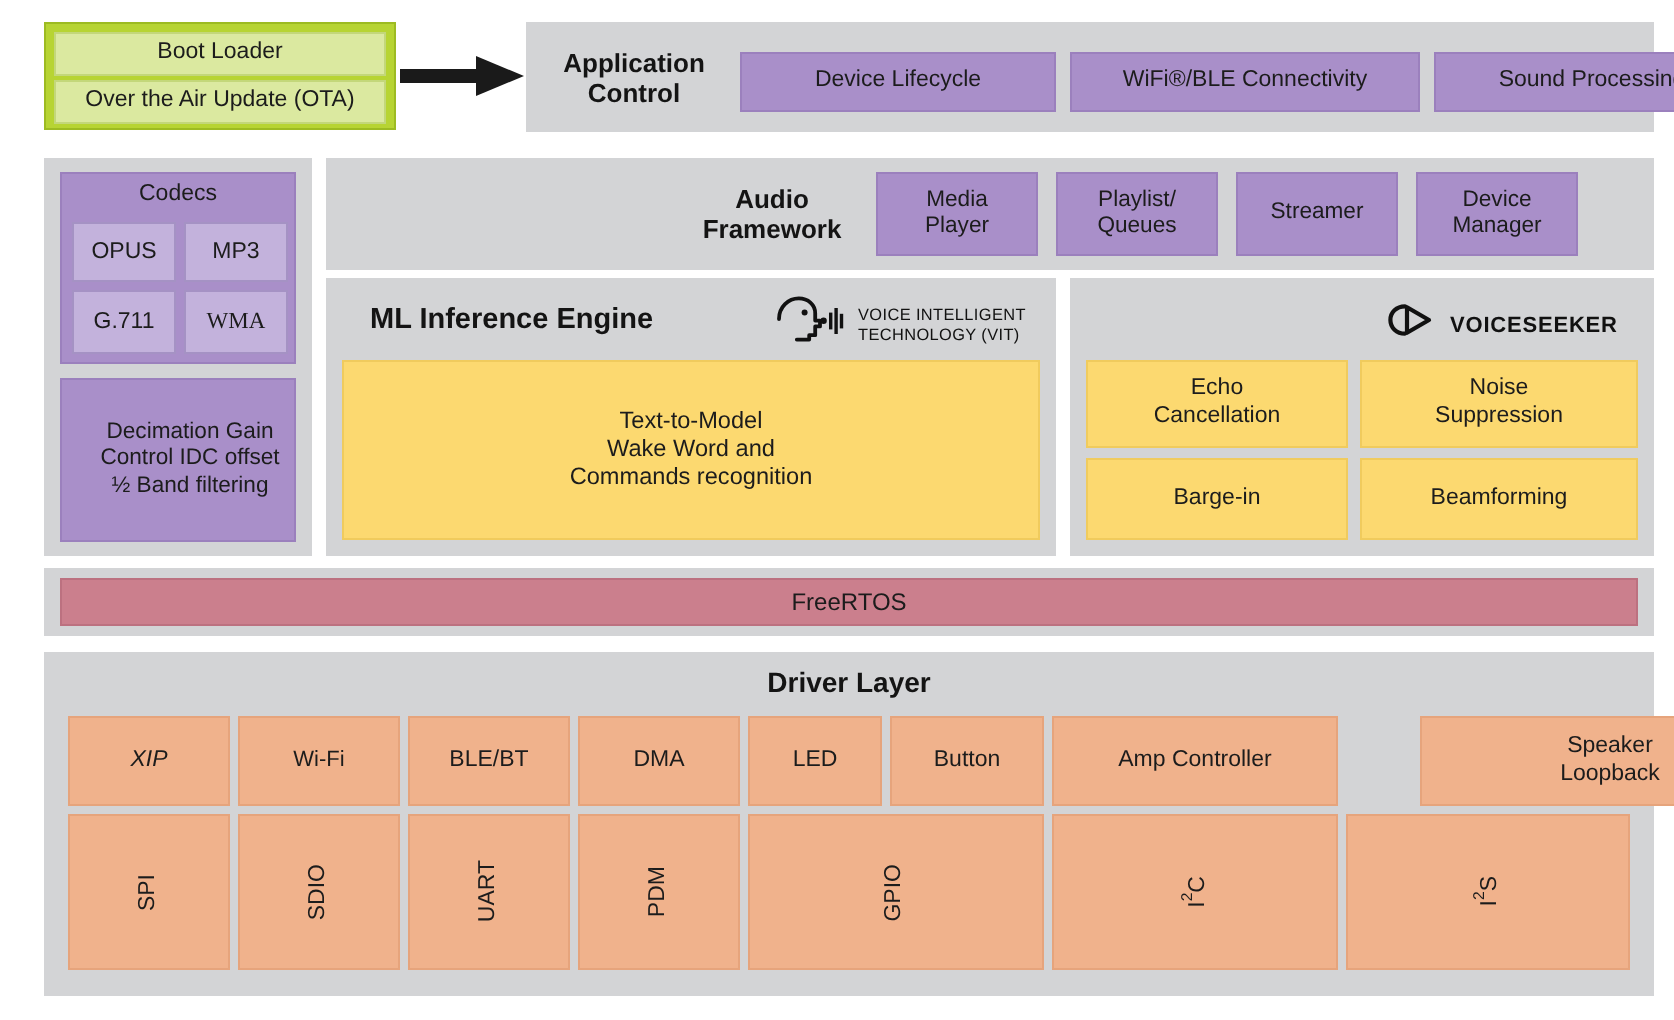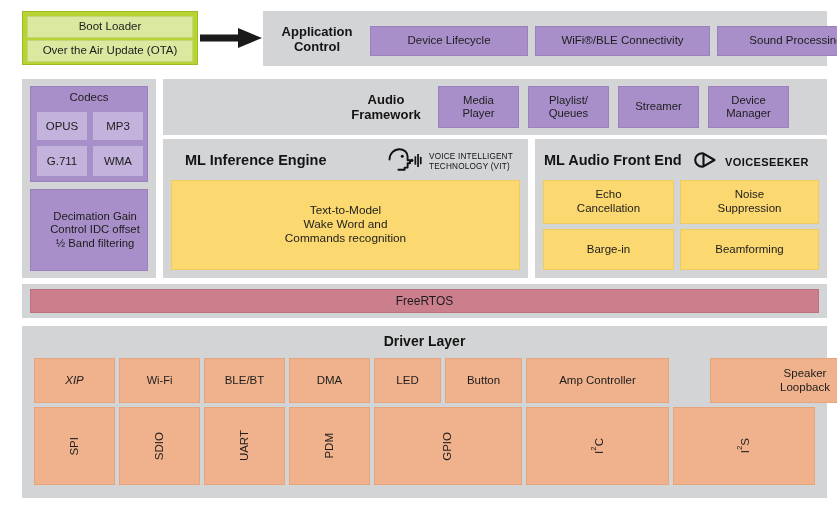--- a/index.html
+++ b/index.html
@@ -119,21 +119,21 @@
       <div style="position:absolute;left:5px;top:24px;width:52px;height:30px;" class="box chip-purple-light">
         <span style="font-size:11.5px;">OPUS</span>
       </div>
       <div style="position:absolute;left:61px;top:24px;width:52px;height:30px;" class="box chip-purple-light">
         <span style="font-size:11.5px;">MP3</span>
       </div>
       <div style="position:absolute;left:5px;top:58px;width:52px;height:32px;" class="box chip-purple-light">
         <span style="font-size:11.5px;">G.711</span>
       </div>
       <div style="position:absolute;left:61px;top:58px;width:52px;height:32px;" class="box chip-purple-light">
-        <span style="font-size:11.5px;">WMA</span>
+        <span style="font-size:11.5px;font-family:Liberation Serif, serif;">WMA</span>
       </div>
     </div>
 
     <div class="box chip-purple" style="position:absolute;left:8px;top:110px;width:118px;height:82px;flex-direction:column;font-size:11.3px;padding-left:12px;">
       <span class="lbl">Decimation Gain</span>
       <span class="lbl">Control IDC offset</span>
       <span class="lbl">½ Band filtering</span>
     </div>
   </div>
 
@@ -181,21 +181,20 @@
     </div>
 
     <div class="box chip-yellow" style="position:absolute;left:8px;top:41px;width:349px;height:90px;flex-direction:column;font-size:11.8px;">
       <span class="lbl">Text-to-Model</span>
       <span class="lbl">Wake Word and</span>
       <span class="lbl">Commands recognition</span>
     </div>
   </div>
 
   <div class="panel" style="left:535px;top:139px;width:292px;height:139px;">
-    <div class="section-title" style="position:absolute;left:9px;top:13px;font-size:14.5px;text-align:left;">ML Audio Front End</div>
 
     <div style="position:absolute;left:158px;top:12px;display:flex;align-items:center;gap:2px;">
       <span>
         <svg width="30" height="18" viewBox="0 0 30 18">
           <path d="M9.5,2.2 C5.2,2.2 2.2,5.2 2.2,9.0 C2.2,12.8 5.2,15.8 9.5,15.8" fill="none" stroke="#111" stroke-width="2.1" stroke-linecap="round"></path>
           <polygon points="10.5,2.6 10.5,15.4 21.5,9.0" fill="none" stroke="#111" stroke-width="2.1" stroke-linejoin="round"></polygon>
         </svg>
       </span>
       <span class="vs-text">VOICESEEKER</span>
     </div>

